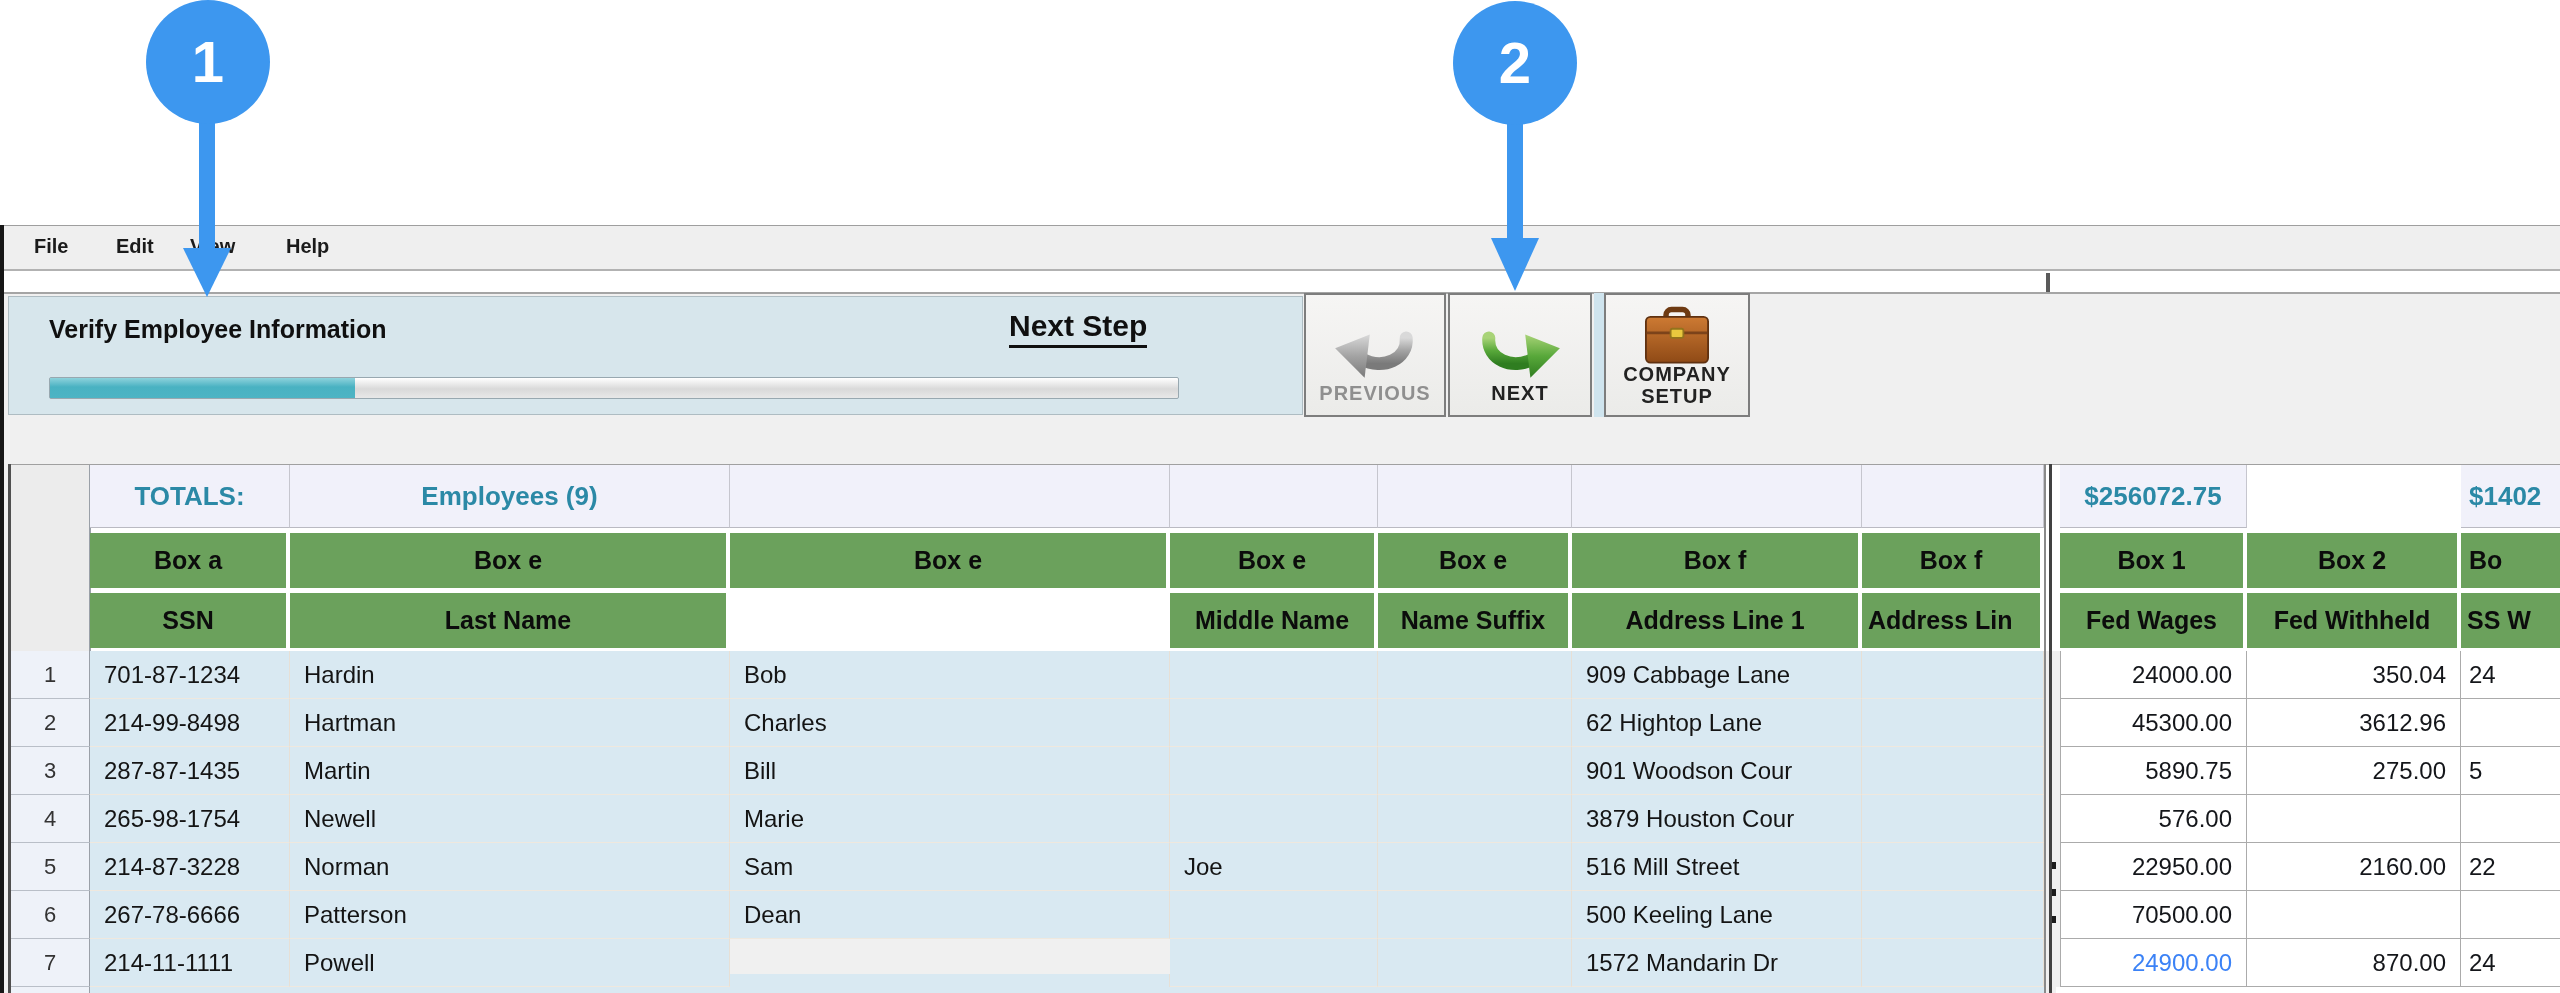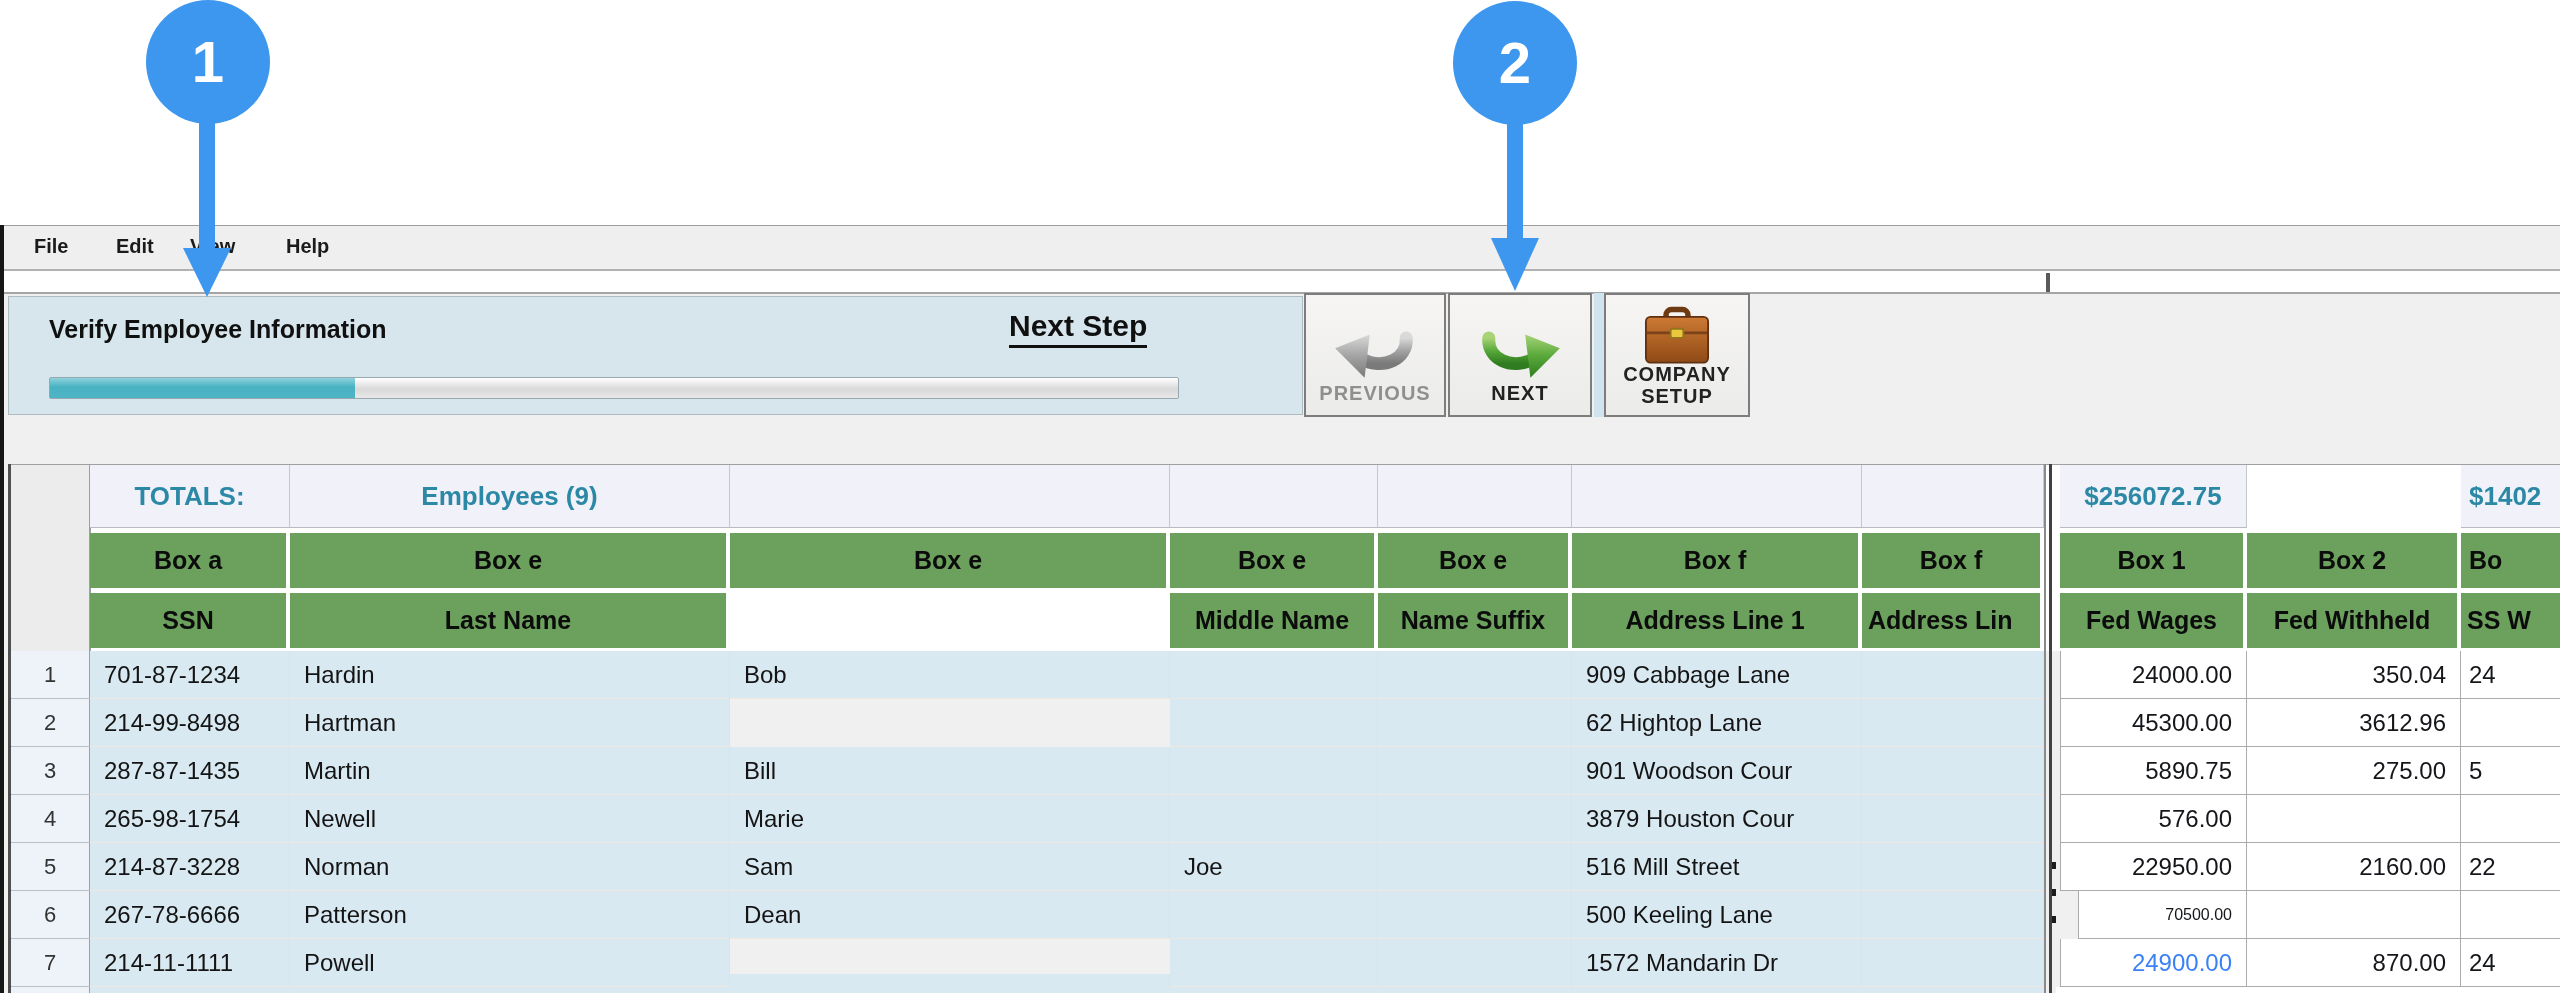--- a/index.html
+++ b/index.html
@@ -162,20 +162,21 @@
       <div class="cell" style="left: 1170px; top: 651px; width: 208px; height: 48px; background: rgb(217, 233, 242); border-right: 1px solid rgb(231, 224, 214); border-bottom: 1px solid rgb(239, 232, 222); font-size: 24px; color: rgb(20, 20, 20); padding-left: 14px;"></div>
       <div class="cell" style="left: 1378px; top: 651px; width: 194px; height: 48px; background: rgb(217, 233, 242); border-right: 1px solid rgb(231, 224, 214); border-bottom: 1px solid rgb(239, 232, 222); font-size: 24px; color: rgb(20, 20, 20); padding-left: 14px;"></div>
       <div class="cell" style="left: 1572px; top: 651px; width: 290px; height: 48px; background: rgb(217, 233, 242); border-right: 1px solid rgb(231, 224, 214); border-bottom: 1px solid rgb(239, 232, 222); font-size: 24px; color: rgb(20, 20, 20); padding-left: 14px;">909 Cabbage Lane</div>
       <div class="cell" style="left: 1862px; top: 651px; width: 182px; height: 48px; background: rgb(217, 233, 242); border-right: 1px solid rgb(231, 224, 214); border-bottom: 1px solid rgb(239, 232, 222); font-size: 24px; color: rgb(20, 20, 20); padding-left: 14px;"></div>
       <div class="cell c-right" style="left: 2060px; top: 651px; width: 187px; height: 48px; background: rgb(255, 255, 255); border-right: 1px solid rgb(171, 171, 171); border-bottom: 1px solid rgb(171, 171, 171); font-size: 24px; color: rgb(20, 22, 26); border-left: 1px solid rgb(171, 171, 171); padding-right: 14px;">24000.00</div>
       <div class="cell c-right" style="left: 2247px; top: 651px; width: 214px; height: 48px; background: rgb(255, 255, 255); border-right: 1px solid rgb(171, 171, 171); border-bottom: 1px solid rgb(171, 171, 171); font-size: 24px; color: rgb(20, 22, 26); padding-right: 14px;">350.04</div>
       <div class="cell" style="left: 2461px; top: 651px; width: 140px; height: 48px; background: rgb(255, 255, 255); border-right: 1px solid rgb(171, 171, 171); border-bottom: 1px solid rgb(171, 171, 171); font-size: 24px; color: rgb(20, 22, 26); padding-left: 8px;">24</div>
       <div class="cell c-center" style="left: 11px; top: 699px; width: 80px; height: 48px; background: rgb(238, 242, 249); border-right: 2px solid rgb(154, 160, 168); border-bottom: 1px solid rgb(185, 191, 200); font-size: 22px; color: rgb(51, 51, 51);">2</div>
       <div class="cell" style="left: 90px; top: 699px; width: 200px; height: 48px; background: rgb(217, 233, 242); border-right: 1px solid rgb(231, 224, 214); border-bottom: 1px solid rgb(239, 232, 222); font-size: 24px; color: rgb(20, 20, 20); padding-left: 14px;">214-99-8498</div>
       <div class="cell" style="left: 290px; top: 699px; width: 440px; height: 48px; background: rgb(217, 233, 242); border-right: 1px solid rgb(231, 224, 214); border-bottom: 1px solid rgb(239, 232, 222); font-size: 24px; color: rgb(20, 20, 20); padding-left: 14px;">Hartman</div>
+      <div class="cell" style="left: 730px; top: 699px; width: 440px; height: 48px; background: rgb(217, 233, 242); border-right: 1px solid rgb(231, 224, 214); border-bottom: 1px solid rgb(239, 232, 222); font-size: 24px; color: rgb(20, 20, 20); padding-left: 14px;">Charles</div>
       <div class="cell" style="left: 1170px; top: 699px; width: 208px; height: 48px; background: rgb(217, 233, 242); border-right: 1px solid rgb(231, 224, 214); border-bottom: 1px solid rgb(239, 232, 222); font-size: 24px; color: rgb(20, 20, 20); padding-left: 14px;"></div>
       <div class="cell" style="left: 1378px; top: 699px; width: 194px; height: 48px; background: rgb(217, 233, 242); border-right: 1px solid rgb(231, 224, 214); border-bottom: 1px solid rgb(239, 232, 222); font-size: 24px; color: rgb(20, 20, 20); padding-left: 14px;"></div>
       <div class="cell" style="left: 1572px; top: 699px; width: 290px; height: 48px; background: rgb(217, 233, 242); border-right: 1px solid rgb(231, 224, 214); border-bottom: 1px solid rgb(239, 232, 222); font-size: 24px; color: rgb(20, 20, 20); padding-left: 14px;">62 Hightop Lane</div>
       <div class="cell" style="left: 1862px; top: 699px; width: 182px; height: 48px; background: rgb(217, 233, 242); border-right: 1px solid rgb(231, 224, 214); border-bottom: 1px solid rgb(239, 232, 222); font-size: 24px; color: rgb(20, 20, 20); padding-left: 14px;"></div>
       <div class="cell c-right" style="left: 2060px; top: 699px; width: 187px; height: 48px; background: rgb(255, 255, 255); border-right: 1px solid rgb(171, 171, 171); border-bottom: 1px solid rgb(171, 171, 171); font-size: 24px; color: rgb(20, 22, 26); border-left: 1px solid rgb(171, 171, 171); padding-right: 14px;">45300.00</div>
       <div class="cell c-right" style="left: 2247px; top: 699px; width: 214px; height: 48px; background: rgb(255, 255, 255); border-right: 1px solid rgb(171, 171, 171); border-bottom: 1px solid rgb(171, 171, 171); font-size: 24px; color: rgb(20, 22, 26); padding-right: 14px;">3612.96</div>
       <div class="cell" style="left: 2461px; top: 699px; width: 140px; height: 48px; background: rgb(255, 255, 255); border-right: 1px solid rgb(171, 171, 171); border-bottom: 1px solid rgb(171, 171, 171); font-size: 24px; color: rgb(20, 22, 26); padding-left: 8px;"></div>
       <div class="cell c-center" style="left: 11px; top: 747px; width: 80px; height: 48px; background: rgb(238, 242, 249); border-right: 2px solid rgb(154, 160, 168); border-bottom: 1px solid rgb(185, 191, 200); font-size: 22px; color: rgb(51, 51, 51);">3</div>
       <div class="cell" style="left: 90px; top: 747px; width: 200px; height: 48px; background: rgb(217, 233, 242); border-right: 1px solid rgb(231, 224, 214); border-bottom: 1px solid rgb(239, 232, 222); font-size: 24px; color: rgb(20, 20, 20); padding-left: 14px;">287-87-1435</div>
       <div class="cell" style="left: 290px; top: 747px; width: 440px; height: 48px; background: rgb(217, 233, 242); border-right: 1px solid rgb(231, 224, 214); border-bottom: 1px solid rgb(239, 232, 222); font-size: 24px; color: rgb(20, 20, 20); padding-left: 14px;">Martin</div>
@@ -210,21 +211,21 @@
       <div class="cell c-right" style="left: 2247px; top: 843px; width: 214px; height: 48px; background: rgb(255, 255, 255); border-right: 1px solid rgb(171, 171, 171); border-bottom: 1px solid rgb(171, 171, 171); font-size: 24px; color: rgb(20, 22, 26); padding-right: 14px;">2160.00</div>
       <div class="cell" style="left: 2461px; top: 843px; width: 140px; height: 48px; background: rgb(255, 255, 255); border-right: 1px solid rgb(171, 171, 171); border-bottom: 1px solid rgb(171, 171, 171); font-size: 24px; color: rgb(20, 22, 26); padding-left: 8px;">22</div>
       <div class="cell c-center" style="left: 11px; top: 891px; width: 80px; height: 48px; background: rgb(238, 242, 249); border-right: 2px solid rgb(154, 160, 168); border-bottom: 1px solid rgb(185, 191, 200); font-size: 22px; color: rgb(51, 51, 51);">6</div>
       <div class="cell" style="left: 90px; top: 891px; width: 200px; height: 48px; background: rgb(217, 233, 242); border-right: 1px solid rgb(231, 224, 214); border-bottom: 1px solid rgb(239, 232, 222); font-size: 24px; color: rgb(20, 20, 20); padding-left: 14px;">267-78-6666</div>
       <div class="cell" style="left: 290px; top: 891px; width: 440px; height: 48px; background: rgb(217, 233, 242); border-right: 1px solid rgb(231, 224, 214); border-bottom: 1px solid rgb(239, 232, 222); font-size: 24px; color: rgb(20, 20, 20); padding-left: 14px;">Patterson</div>
       <div class="cell" style="left: 730px; top: 891px; width: 440px; height: 48px; background: rgb(217, 233, 242); border-right: 1px solid rgb(231, 224, 214); border-bottom: 1px solid rgb(239, 232, 222); font-size: 24px; color: rgb(20, 20, 20); padding-left: 14px;">Dean</div>
       <div class="cell" style="left: 1170px; top: 891px; width: 208px; height: 48px; background: rgb(217, 233, 242); border-right: 1px solid rgb(231, 224, 214); border-bottom: 1px solid rgb(239, 232, 222); font-size: 24px; color: rgb(20, 20, 20); padding-left: 14px;"></div>
       <div class="cell" style="left: 1378px; top: 891px; width: 194px; height: 48px; background: rgb(217, 233, 242); border-right: 1px solid rgb(231, 224, 214); border-bottom: 1px solid rgb(239, 232, 222); font-size: 24px; color: rgb(20, 20, 20); padding-left: 14px;"></div>
       <div class="cell" style="left: 1572px; top: 891px; width: 290px; height: 48px; background: rgb(217, 233, 242); border-right: 1px solid rgb(231, 224, 214); border-bottom: 1px solid rgb(239, 232, 222); font-size: 24px; color: rgb(20, 20, 20); padding-left: 14px;">500 Keeling Lane</div>
       <div class="cell" style="left: 1862px; top: 891px; width: 182px; height: 48px; background: rgb(217, 233, 242); border-right: 1px solid rgb(231, 224, 214); border-bottom: 1px solid rgb(239, 232, 222); font-size: 24px; color: rgb(20, 20, 20); padding-left: 14px;"></div>
-      <div class="cell c-right" style="left: 2060px; top: 891px; width: 169px; height: 48px; background: rgb(255, 255, 255); border-right: 1px solid rgb(171, 171, 171); border-bottom: 1px solid rgb(171, 171, 171); font-size: 16px; color: rgb(20, 22, 26); border-left: 1px solid rgb(171, 171, 171); padding-right: 14px; margin-left: 18px;">70500.00</div>
+      <div class="cell c-right" style="left: 2060px; top: 891px; width: 187px; height: 48px; background: rgb(255, 255, 255); border-right: 1px solid rgb(171, 171, 171); border-bottom: 1px solid rgb(171, 171, 171); font-size: 24px; color: rgb(20, 22, 26); border-left: 1px solid rgb(171, 171, 171); padding-right: 14px;">70500.00</div>
       <div class="cell c-right" style="left: 2247px; top: 891px; width: 214px; height: 48px; background: rgb(255, 255, 255); border-right: 1px solid rgb(171, 171, 171); border-bottom: 1px solid rgb(171, 171, 171); font-size: 24px; color: rgb(20, 22, 26); padding-right: 14px;"></div>
       <div class="cell" style="left: 2461px; top: 891px; width: 140px; height: 48px; background: rgb(255, 255, 255); border-right: 1px solid rgb(171, 171, 171); border-bottom: 1px solid rgb(171, 171, 171); font-size: 24px; color: rgb(20, 22, 26); padding-left: 8px;"></div>
       <div class="cell c-center" style="left: 11px; top: 939px; width: 80px; height: 48px; background: rgb(238, 242, 249); border-right: 2px solid rgb(154, 160, 168); border-bottom: 1px solid rgb(185, 191, 200); font-size: 22px; color: rgb(51, 51, 51);">7</div>
       <div class="cell" style="left: 90px; top: 939px; width: 200px; height: 48px; background: rgb(217, 233, 242); border-right: 1px solid rgb(231, 224, 214); border-bottom: 1px solid rgb(239, 232, 222); font-size: 24px; color: rgb(20, 20, 20); padding-left: 14px;">214-11-1111</div>
       <div class="cell" style="left: 290px; top: 939px; width: 440px; height: 48px; background: rgb(217, 233, 242); border-right: 1px solid rgb(231, 224, 214); border-bottom: 1px solid rgb(239, 232, 222); font-size: 24px; color: rgb(20, 20, 20); padding-left: 14px;">Powell</div>
       <div class="cell" style="left: 730px; top: 974px; width: 440px; height: 48px; background: rgb(217, 233, 242); border-right: 1px solid rgb(231, 224, 214); border-bottom: 1px solid rgb(239, 232, 222); font-size: 24px; color: rgb(20, 20, 20); padding-left: 14px;">George</div>
       <div class="cell" style="left: 1170px; top: 939px; width: 208px; height: 48px; background: rgb(217, 233, 242); border-right: 1px solid rgb(231, 224, 214); border-bottom: 1px solid rgb(239, 232, 222); font-size: 24px; color: rgb(20, 20, 20); padding-left: 14px;"></div>
       <div class="cell" style="left: 1378px; top: 939px; width: 194px; height: 48px; background: rgb(217, 233, 242); border-right: 1px solid rgb(231, 224, 214); border-bottom: 1px solid rgb(239, 232, 222); font-size: 24px; color: rgb(20, 20, 20); padding-left: 14px;"></div>
       <div class="cell" style="left: 1572px; top: 939px; width: 290px; height: 48px; background: rgb(217, 233, 242); border-right: 1px solid rgb(231, 224, 214); border-bottom: 1px solid rgb(239, 232, 222); font-size: 24px; color: rgb(20, 20, 20); padding-left: 14px;">1572 Mandarin Dr</div>
       <div class="cell" style="left: 1862px; top: 939px; width: 182px; height: 48px; background: rgb(217, 233, 242); border-right: 1px solid rgb(231, 224, 214); border-bottom: 1px solid rgb(239, 232, 222); font-size: 24px; color: rgb(20, 20, 20); padding-left: 14px;"></div>

